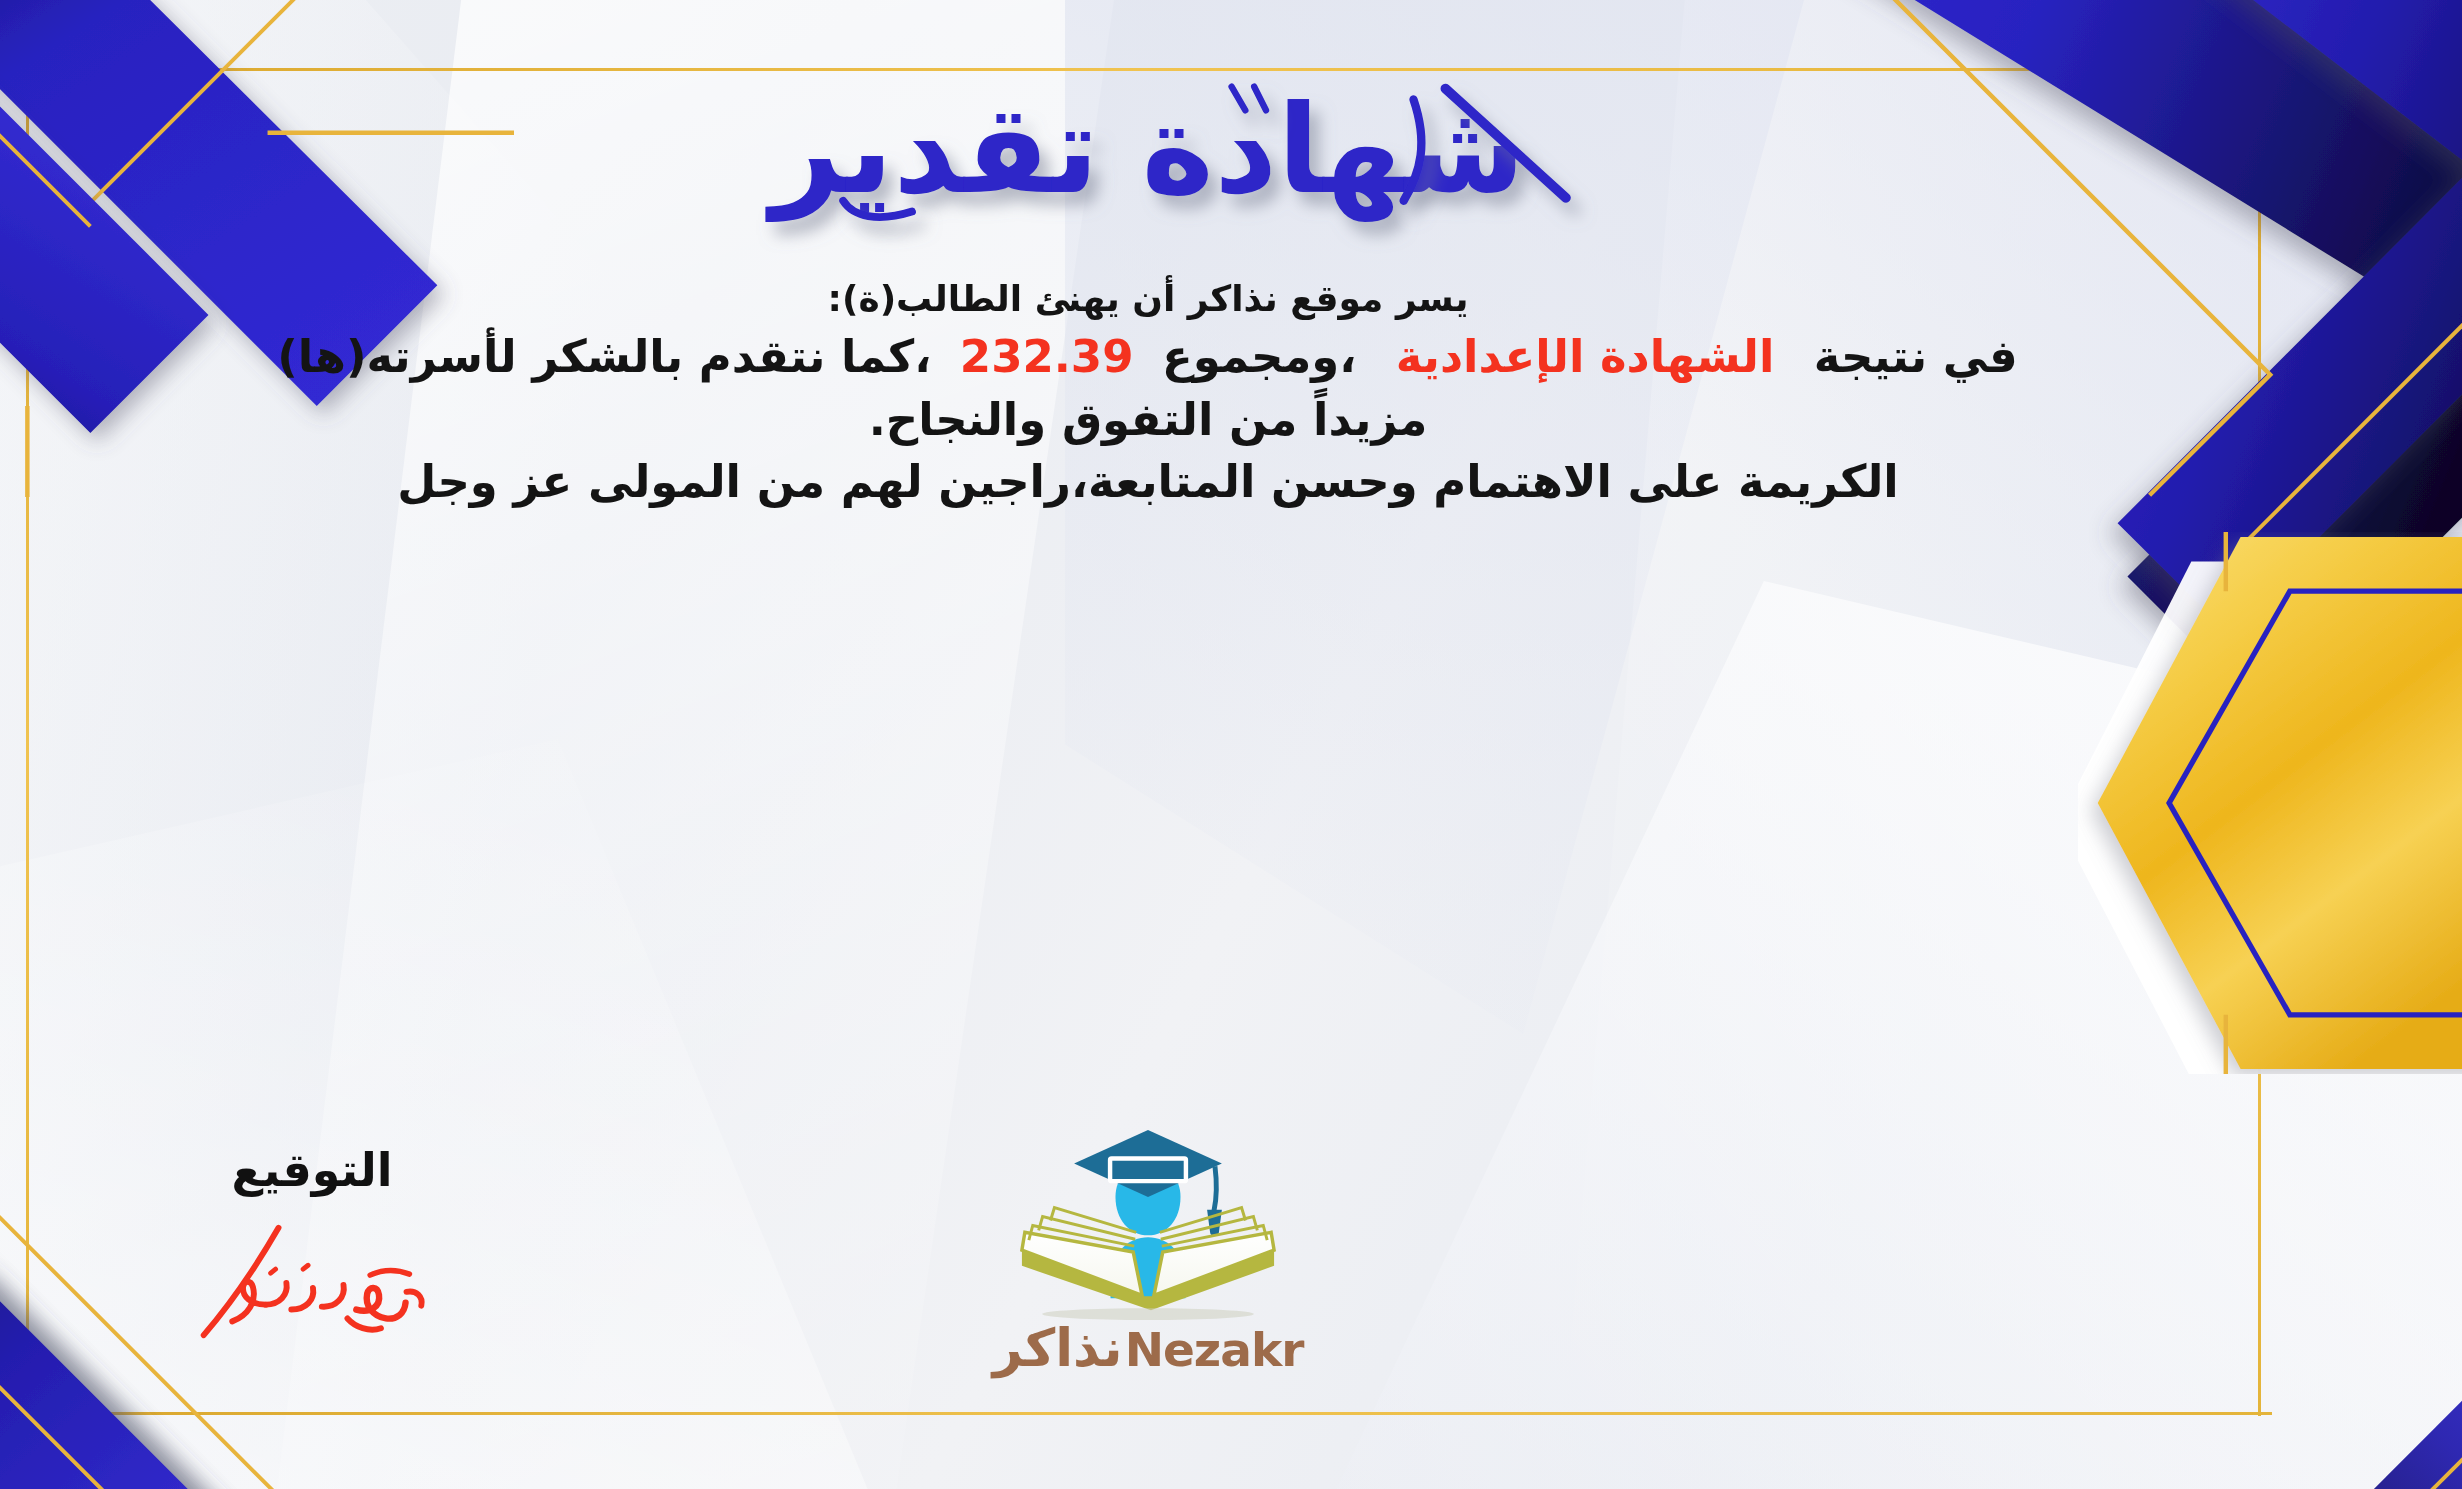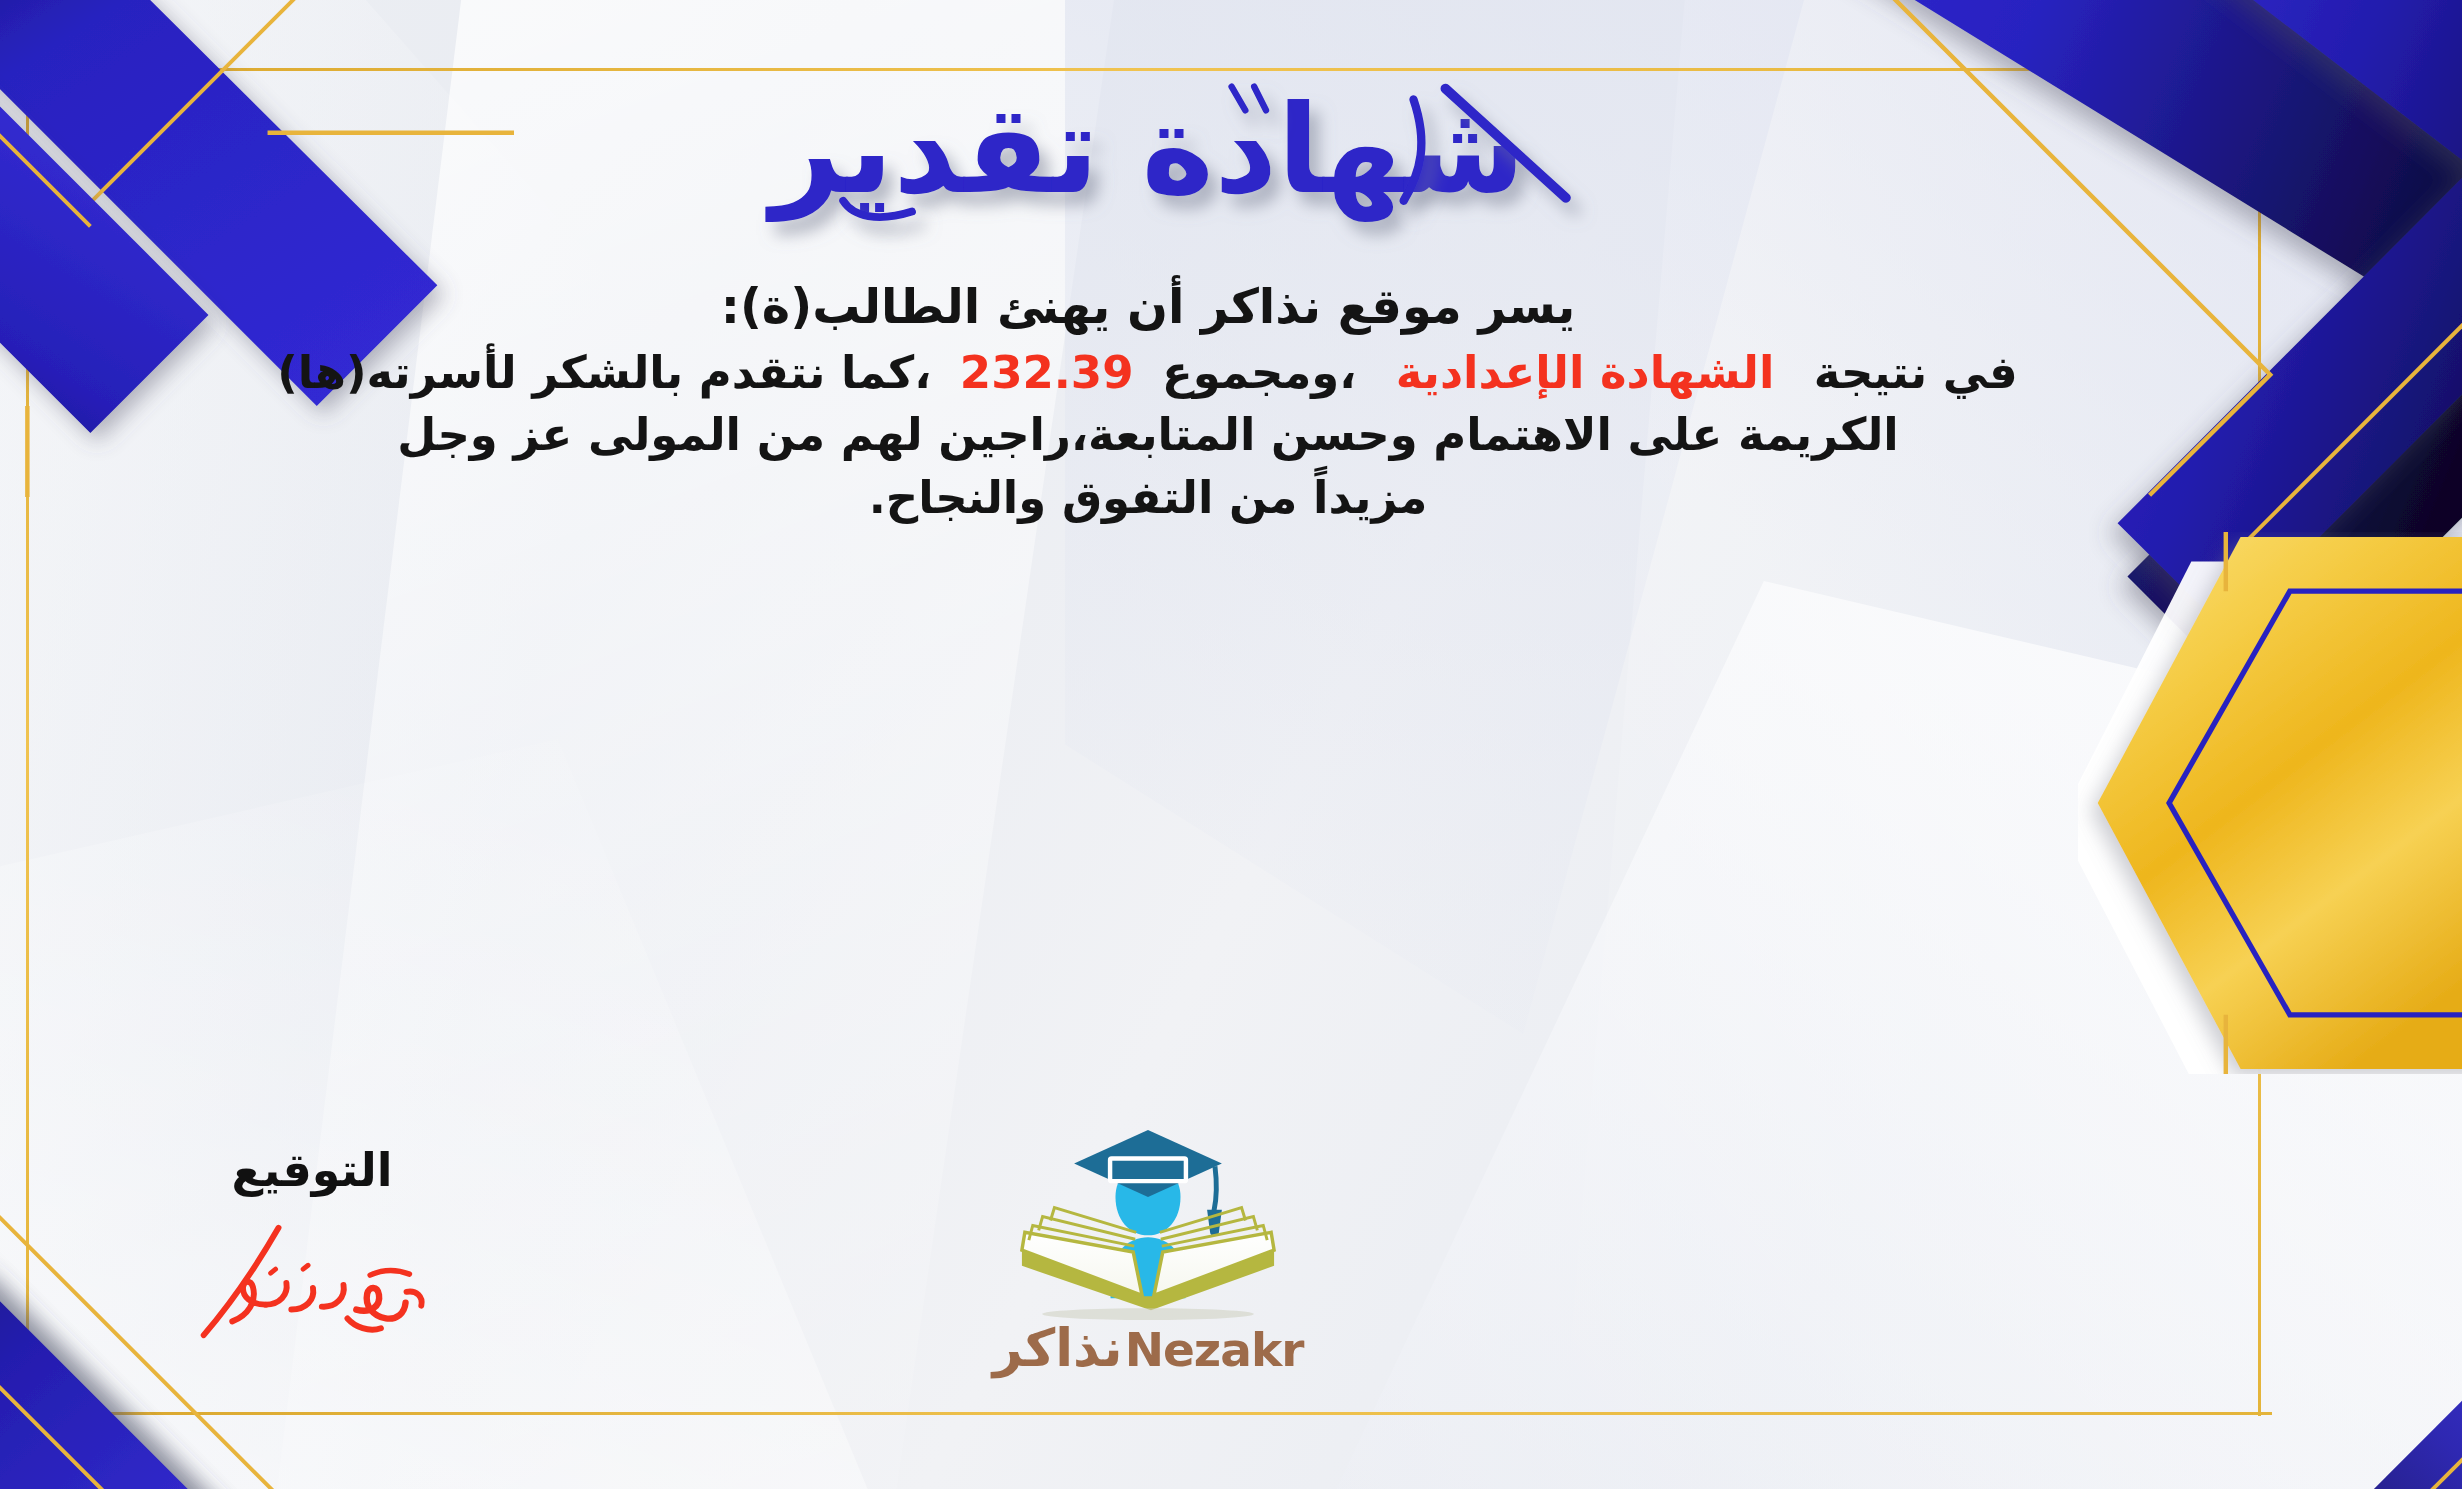--- a/index.html
+++ b/index.html
@@ -107,21 +107,21 @@
 
   .line {
     direction: rtl;
     unicode-bidi: isolate;
     line-height: 1.28;
     margin: 0 0 6.9px 0;
     white-space: nowrap;
   }
 
   .line-intro {
-    font-size: 48px;
+    font-size: 36px;
     font-weight: 600;
     letter-spacing: -0.5px;
     text-align: center;
   }
 
   .line-name {
     font-size: 48px;
     font-weight: 700;
     color: #f4321f;
     margin-top: 28.6px;
@@ -378,23 +378,23 @@
 
 
       <p class="line line-body wide">
         <span>في نتيجة</span>
         <span class="hl pad-r pad-l">الشهادة الإعدادية</span>
         <span>،ومجموع</span>
         <span class="num" style="padding:0 12.8px">232.39</span>
         <span>،كما نتقدم بالشكر لأسرته(ها)</span>
       </p>
 
+      <p class="line line-body">مزيداً من التفوق والنجاح.</p>
+
       <p class="line line-body">الكريمة على الاهتمام وحسن المتابعة،راجين لهم من المولى عز وجل</p>
-
-      <p class="line line-body">مزيداً من التفوق والنجاح.</p>
     </div>
   </div>
 
   <div class="footer">
 
     <div class="sign-block">
       <div class="sign-label">التوقيع</div>
       <div class="sign-mark">
         <svg width="276" height="128" viewBox="0 0 560 260" role="img" aria-label="موقع نذاكر">
           <g fill="none" stroke="#f4321f" stroke-linecap="round" stroke-linejoin="round">

